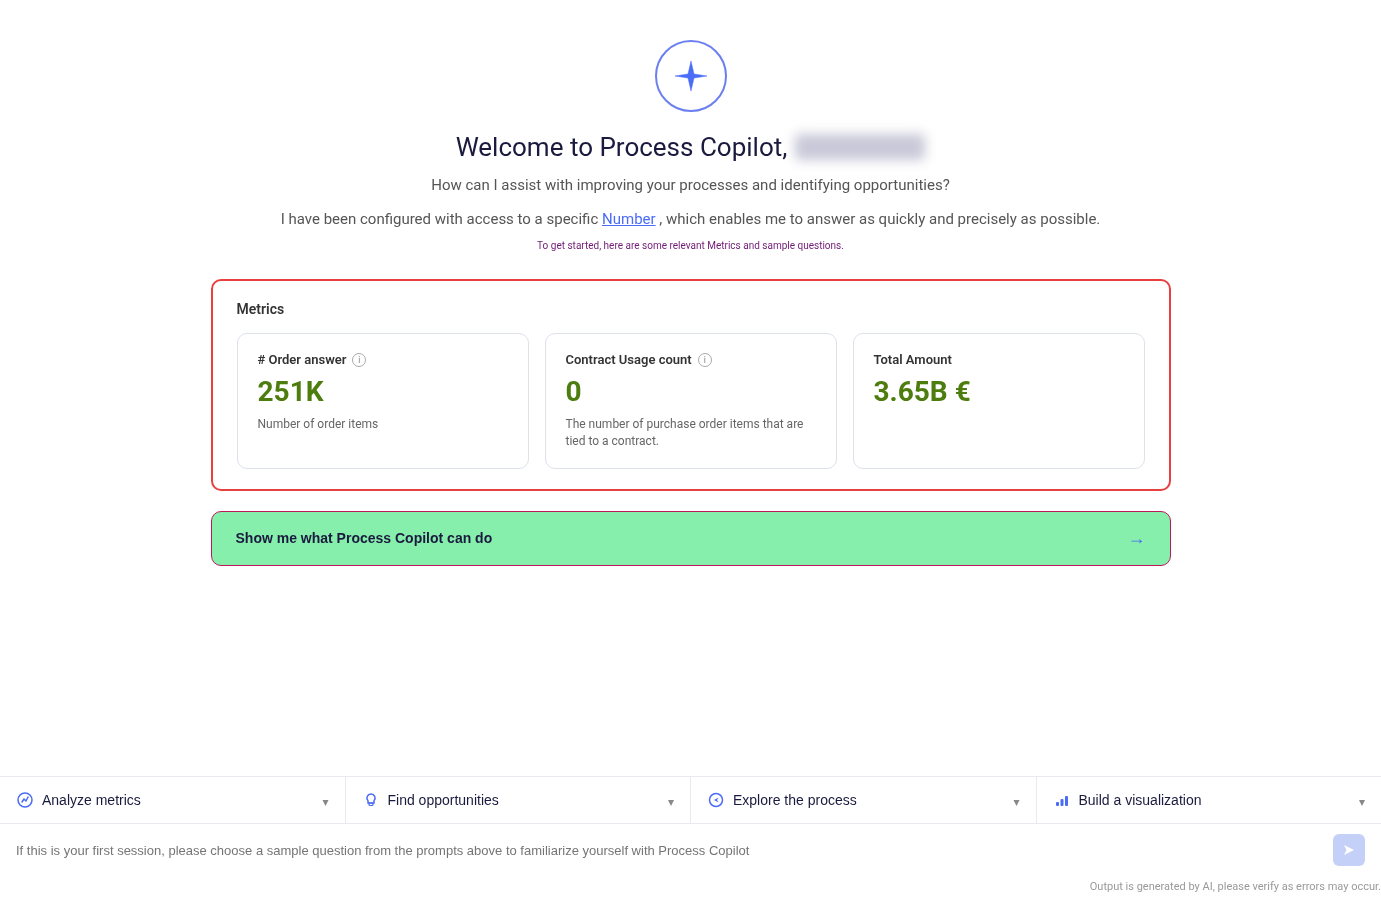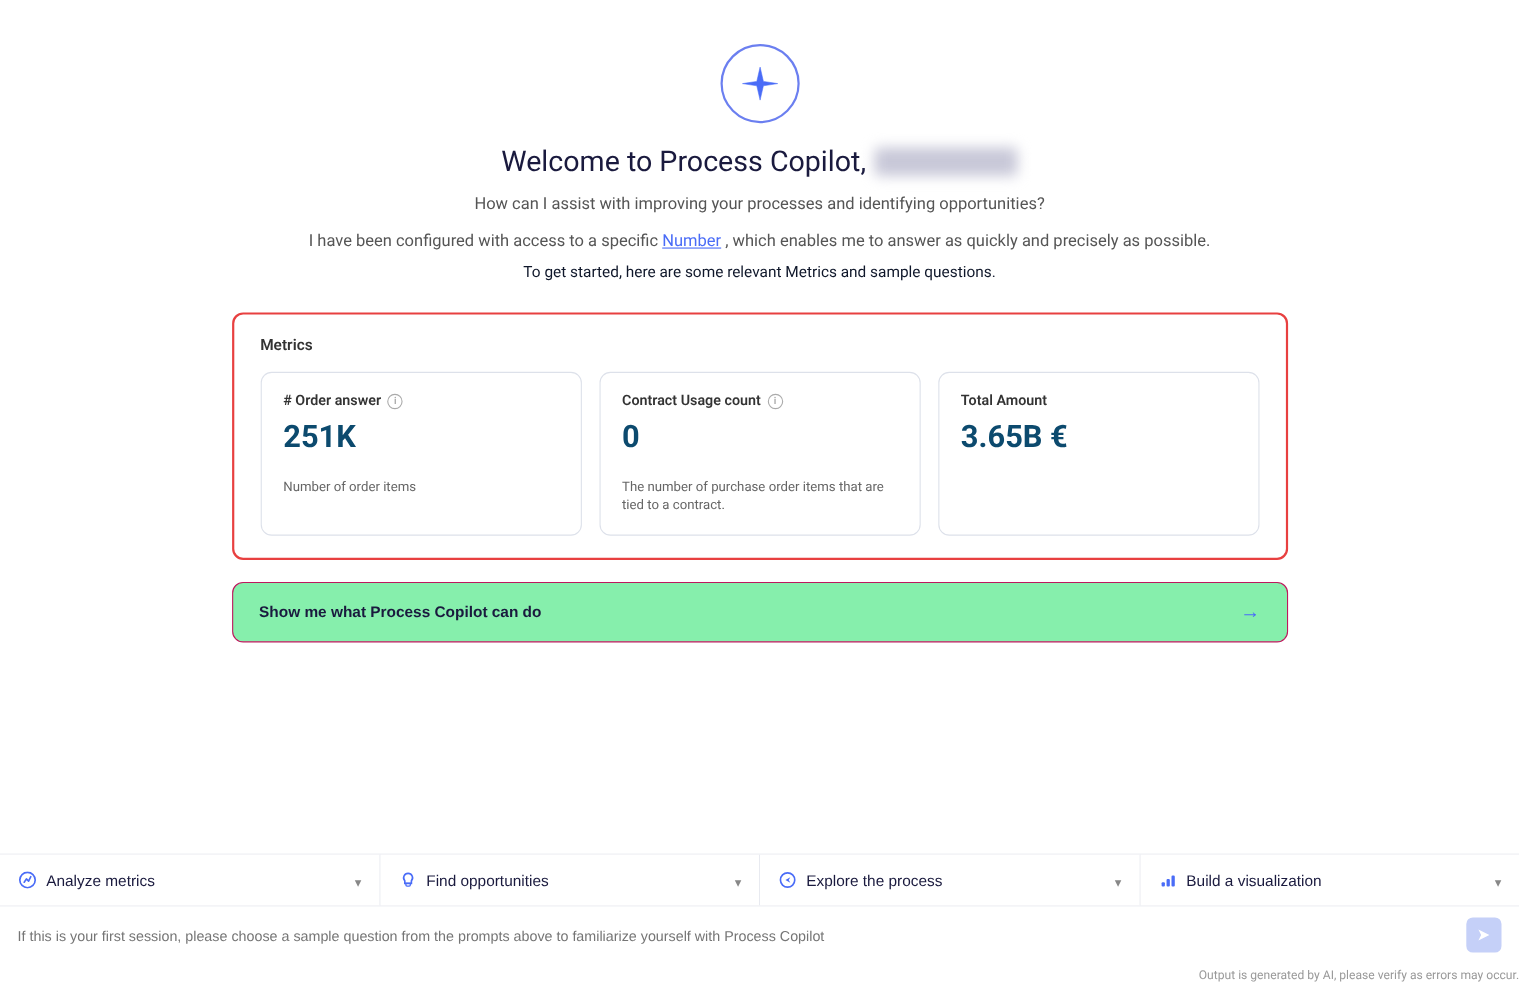--- a/index.html
+++ b/index.html
@@ -74,22 +74,22 @@
       text-align: center;
     }
 
     .dataset-link {
       color: #4a6cf7;
       text-decoration: underline;
       cursor: pointer;
     }
 
     .starter-text {
-      font-size: 14px;
-      color: #0f172a;
+      font-size: 10px;
+      color: #701a75;
       margin-bottom: 28px;
       text-align: center;
     }
 
     .metrics-section {
       border: 2px solid #e84040;
       border-radius: 10px;
       padding: 20px 24px;
       width: 960px;
       max-width: 100%;
@@ -136,22 +136,22 @@
       justify-content: center;
       font-size: 9px;
       color: #aaa;
       cursor: pointer;
       flex-shrink: 0;
     }
 
     .metric-value {
       font-size: 28px;
       font-weight: 700;
-      color: #0c4a6e;
-      margin-bottom: 21px;
+      color: #4d7c0f;
+      margin-bottom: 8px;
     }
 
     .metric-desc {
       font-size: 12px;
       color: #666;
       line-height: 1.4;
     }
 
     .show-more-btn {
       width: 960px;

